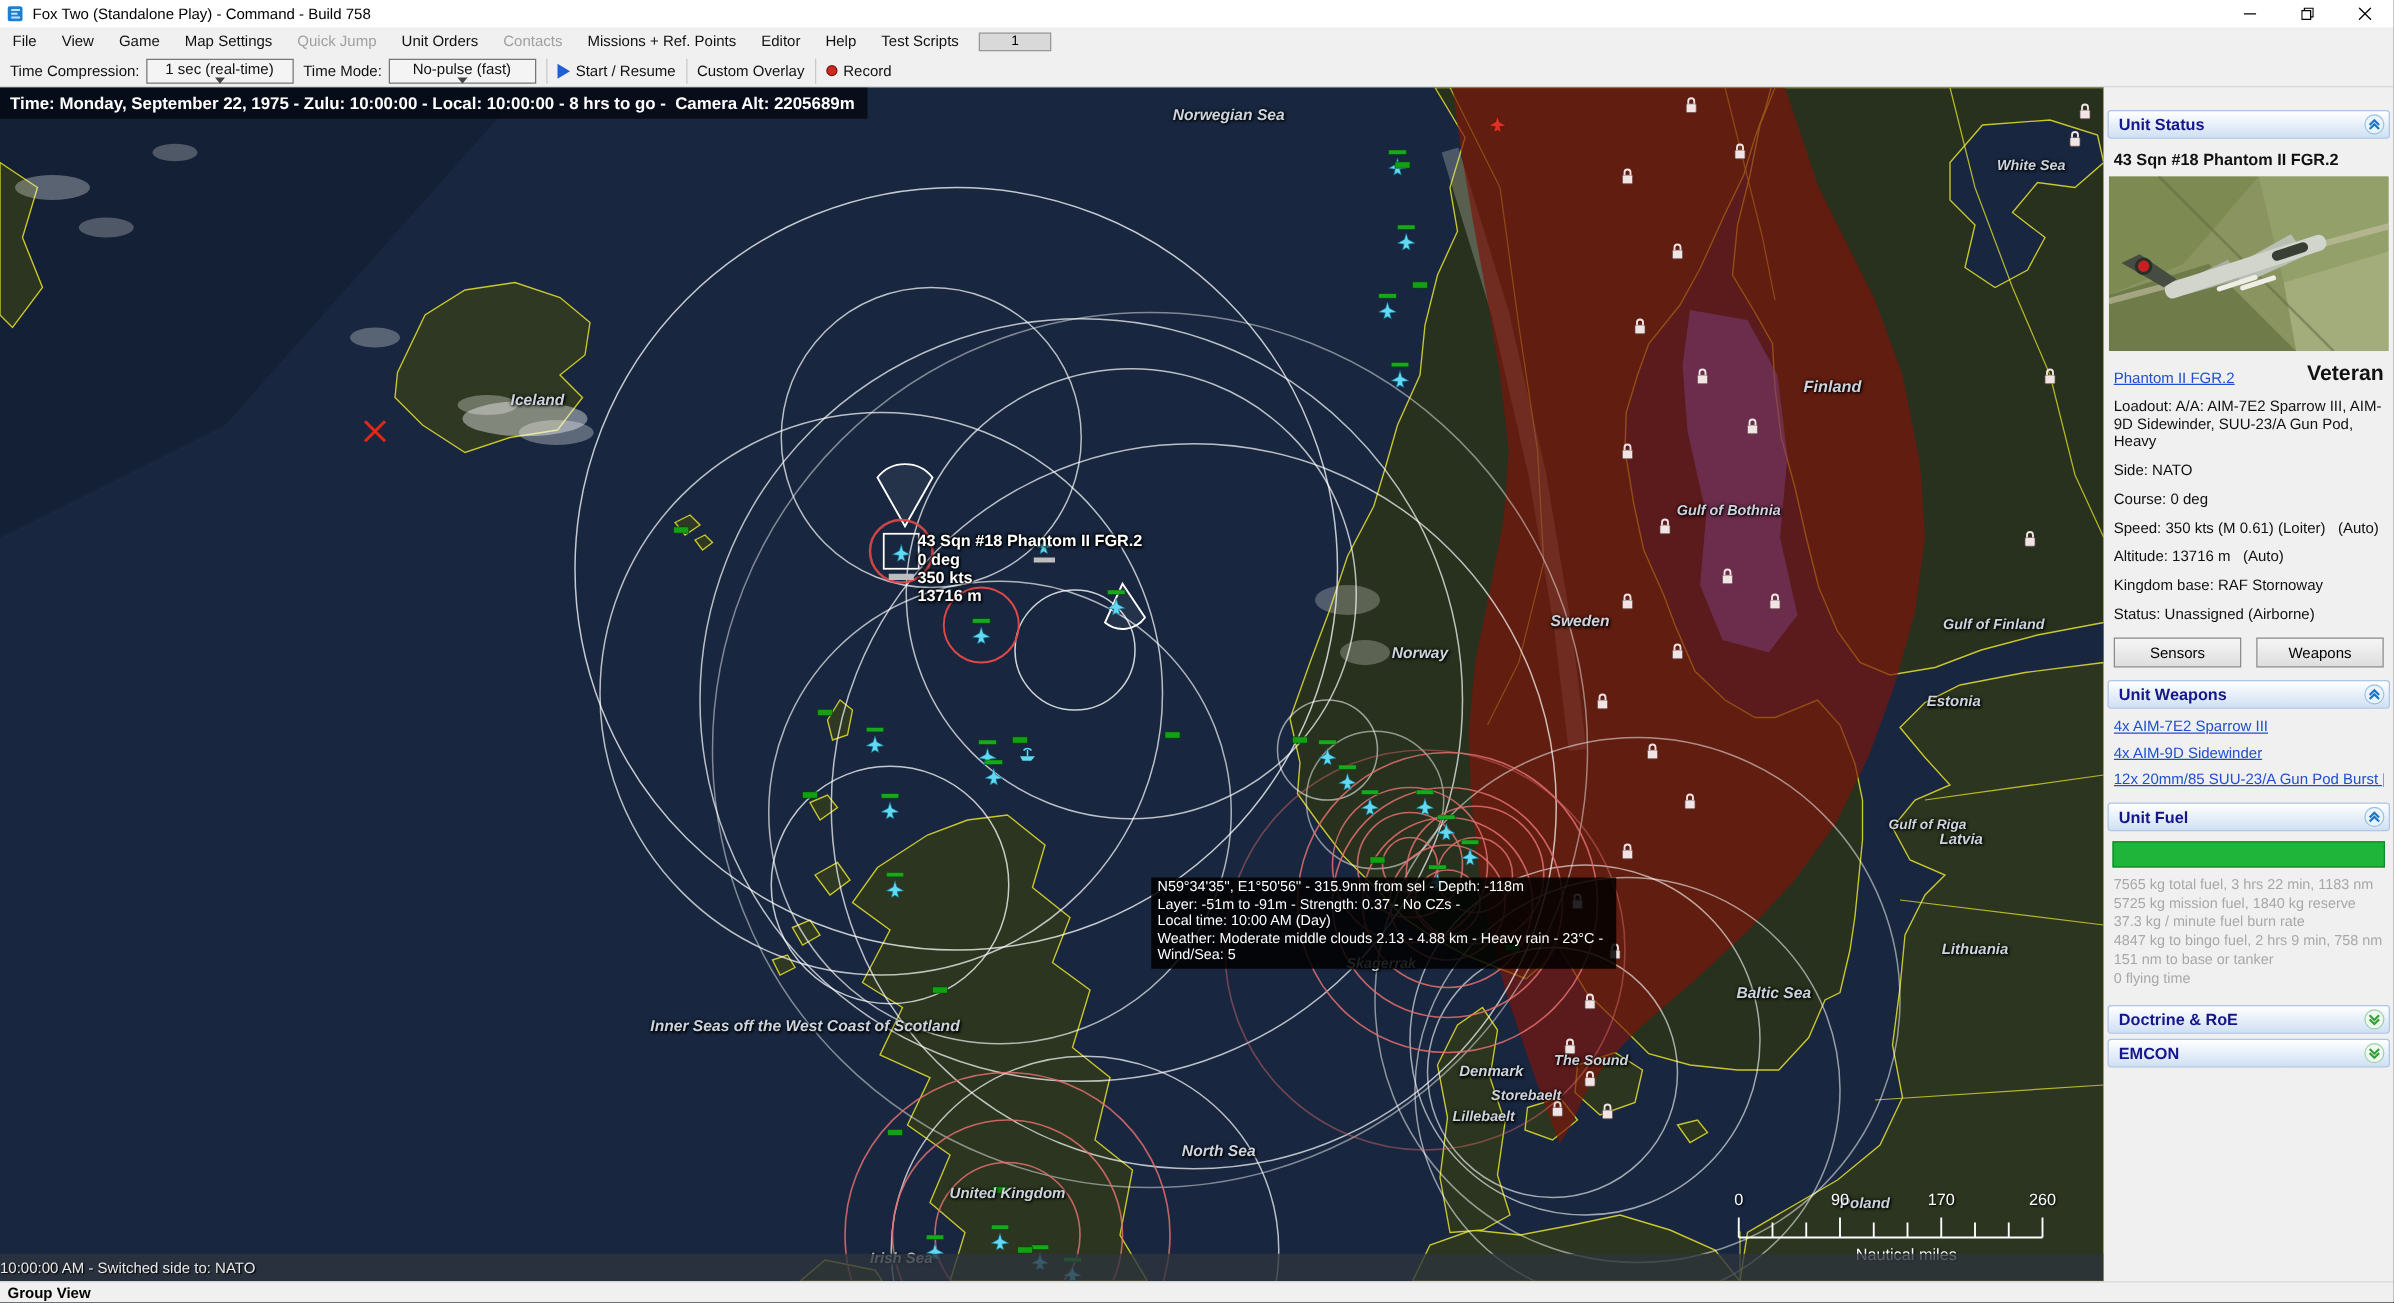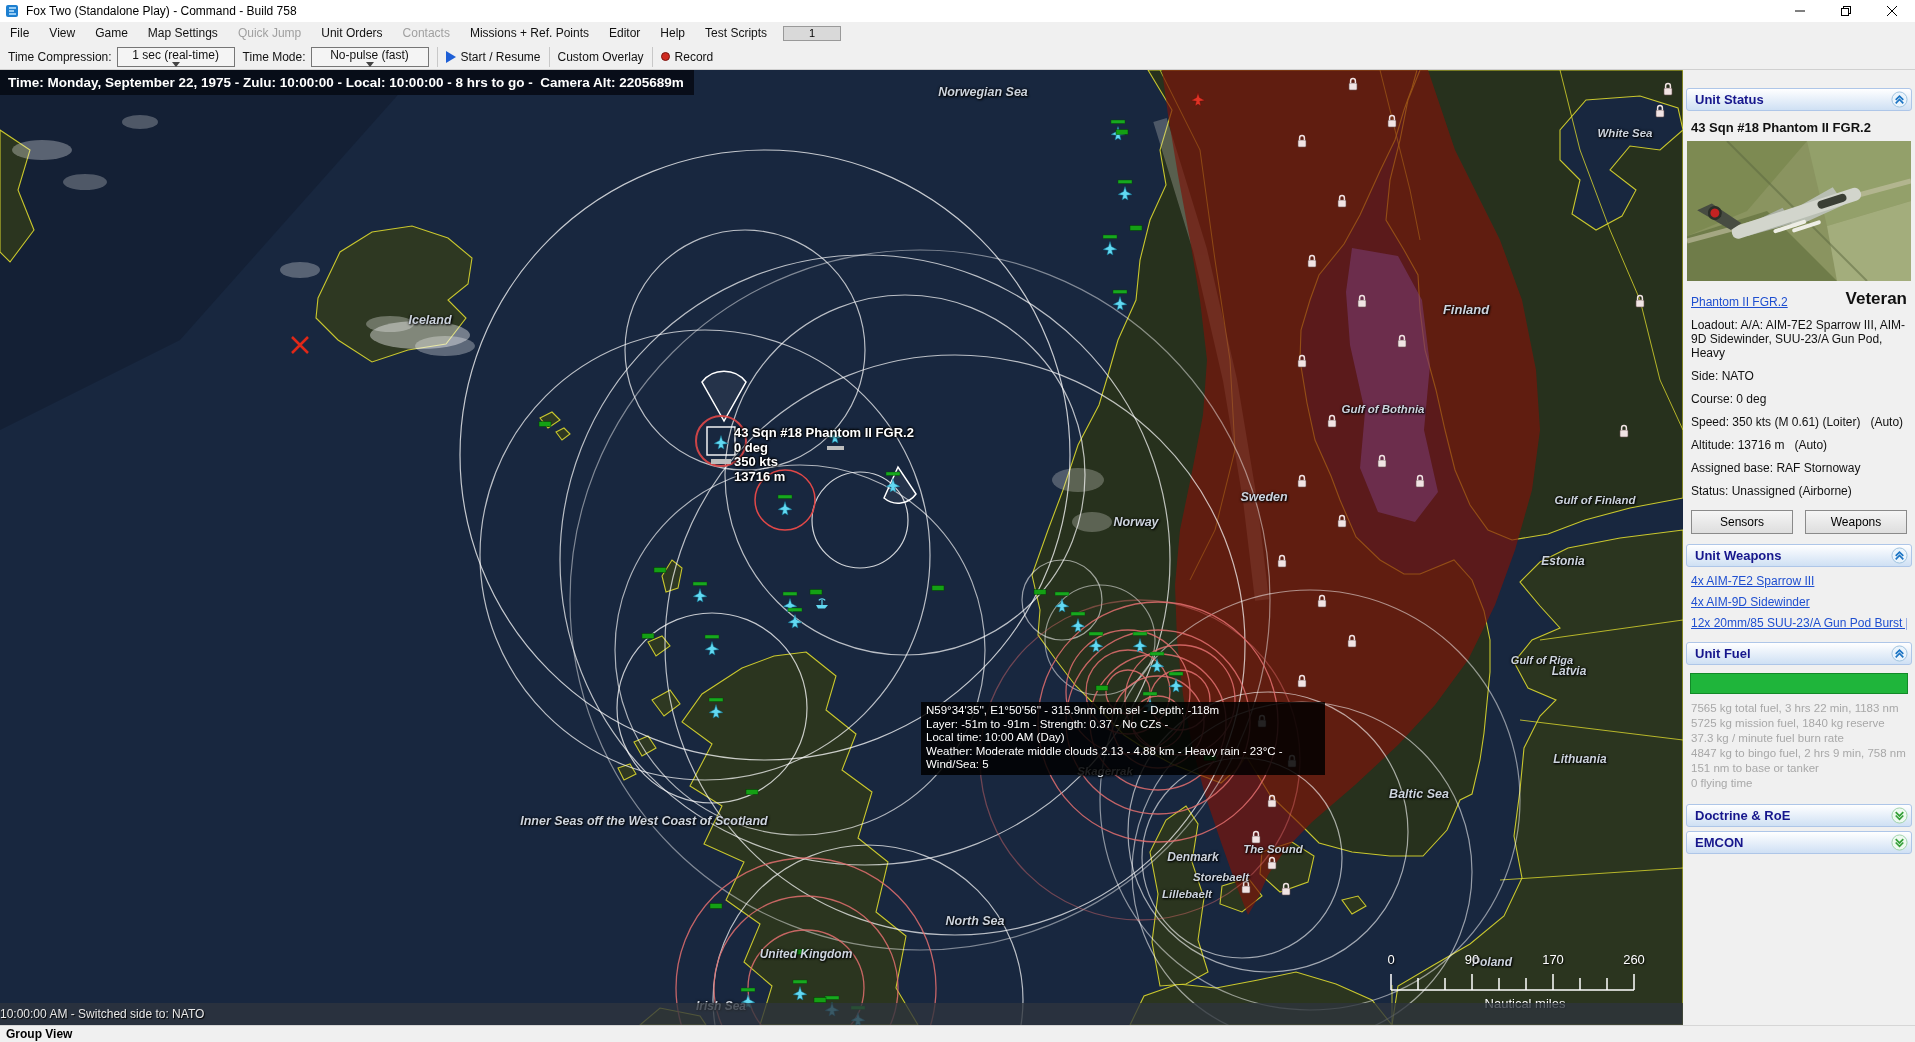--- a/index.html
+++ b/index.html
@@ -45,21 +45,21 @@
   #banner { position:absolute; left:0; top:0; height:25px; background:rgba(6,10,20,0.88);
             color:#fff; font-weight:bold; font-size:13.5px; display:flex; align-items:center;
             padding:0 10px 0 8px; white-space:pre; }
 
   .maplabel { position:absolute; transform:translate(-50%,-50%); font-style:italic; font-weight:bold;
               color:#ccd3dd; white-space:nowrap; text-shadow:1px 1px 2px #000, 0 0 3px #000; pointer-events:none; }
 
   #unit-label { position:absolute; left:734px; top:356px; color:#fff; font-weight:bold; font-size:13px;
                 line-height:14.5px; text-shadow:1px 1px 2px #000,-1px -1px 2px #000,0 0 3px #000; }
 
-  #map-tooltip { position:absolute; left:921px; top:632px; width:404px; background:rgba(0,0,0,0.85);
+  #map-tooltip { position:absolute; left:921px; top:632px; width:372px; background:rgba(0,0,0,0.85);
                  color:#fff; font-size:11.5px; line-height:13.5px; padding:2px 6px 3px 5px; }
 
   #maplog { position:absolute; left:0; bottom:0; width:100%; height:22px; background:rgba(46,52,62,0.78);
             color:#e8e8e8; font-size:12px; display:flex; align-items:center; padding-left:0;
             text-shadow:1px 1px 1px #000; }
 
   #scalebar { position:absolute; left:1388px; top:882px; width:274px; height:64px; color:#fff; }
   .scale-num { position:absolute; top:0; transform:translateX(-50%); font-size:13px; text-shadow:1px 1px 2px #000; }
   #scale-caption { position:absolute; left:50%; top:44px; transform:translateX(-50%); font-size:13px;
                    text-shadow:1px 1px 2px #000; }
@@ -487,21 +487,21 @@
       <div id="link-row">
         <span class="bluelink">Phantom II FGR.2</span>
         <span id="veteran">Veteran</span>
       </div>
 
       <div class="info-line">Loadout: A/A: AIM-7E2 Sparrow III, AIM-9D Sidewinder, SUU-23/A Gun Pod, Heavy</div>
       <div class="info-line">Side: NATO</div>
       <div class="info-line">Course: 0 deg</div>
       <div class="info-line">Speed: 350 kts (M 0.61) (Loiter)   (Auto)</div>
       <div class="info-line">Altitude: 13716 m   (Auto)</div>
-      <div class="info-line">Assigned base: RAF Stornoway</div>
+      <div class="info-line">Kingdom base: RAF Stornoway</div>
       <div class="info-line">Status: Unassigned (Airborne)</div>
 
       <div id="btn-row">
         <button class="win-btn">Sensors</button>
         <button class="win-btn">Weapons</button>
       </div>
 
       <div class="section-h" style="margin-top:10px">
         <span>Unit Weapons</span>
         <svg class="chev" viewBox="0 0 18 18">

